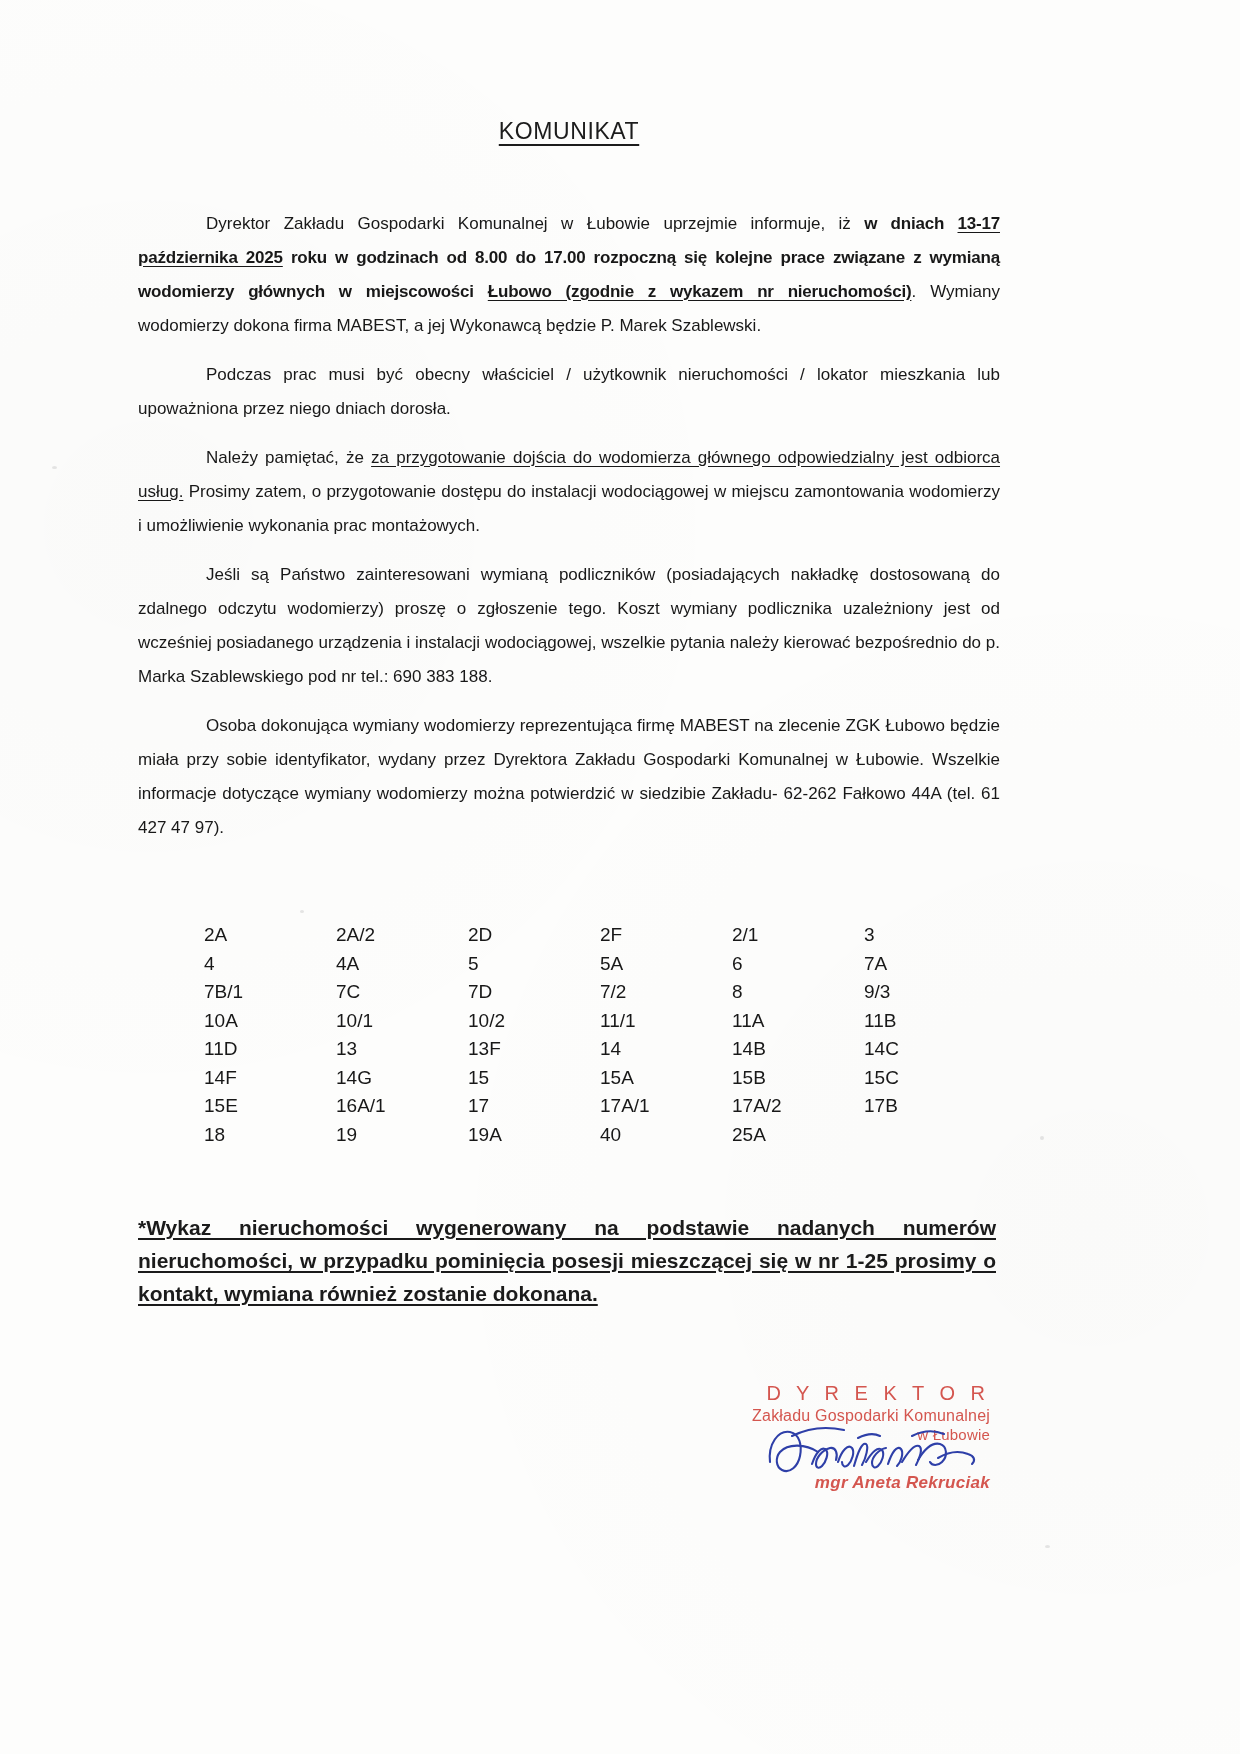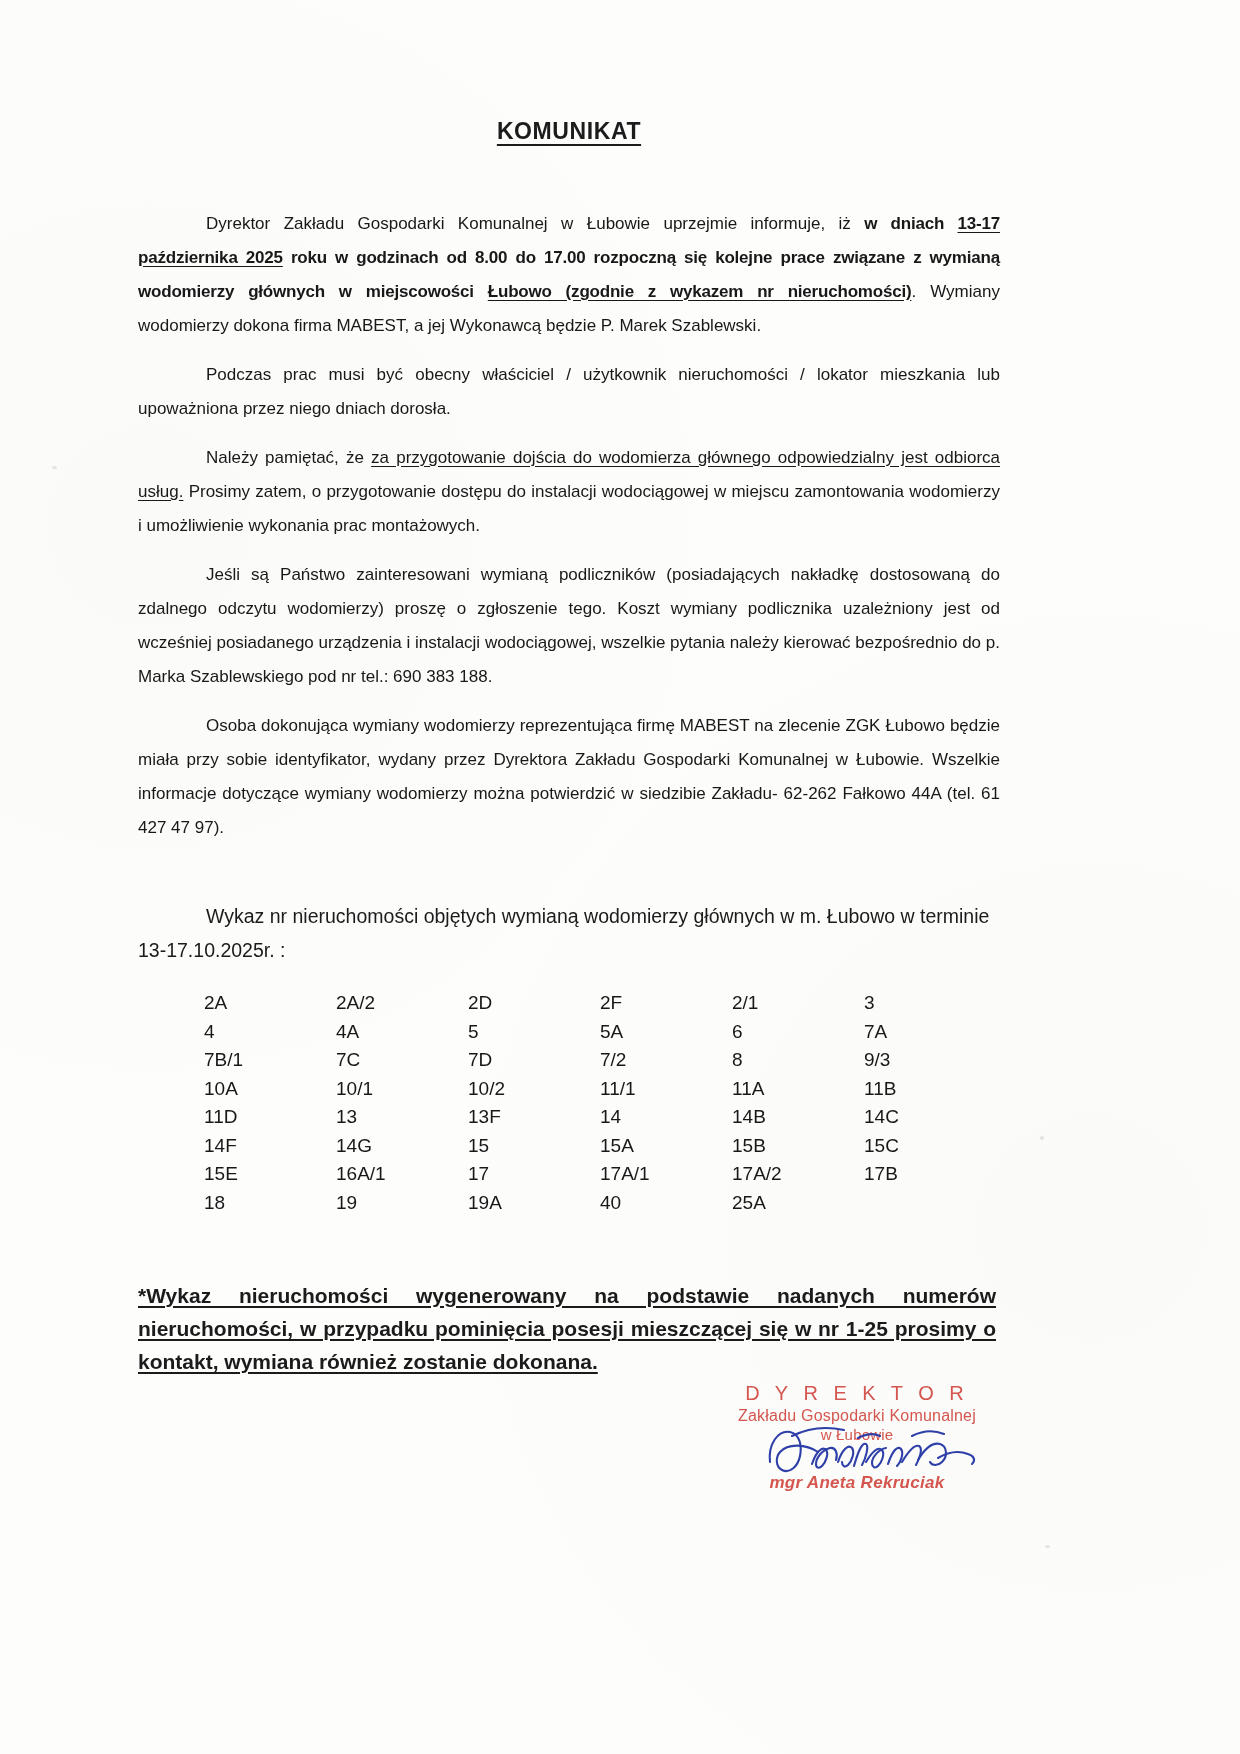--- a/index.html
+++ b/index.html
@@ -35,21 +35,21 @@
   .content {
     position: absolute;
     left: 138px;
     top: 118px;
     width: 862px;
   }
   .doc-title {
     text-align: center;
     font-size: 23px;
     letter-spacing: 0.6px;
-    font-weight: 700;
+    font-weight: 400;
     text-decoration: underline;
     text-underline-offset: 5px;
     margin: 0 0 62px 0;
     color: #1c1c1c;
   }
   p.para {
     margin: 0 0 2px 0;
     font-size: 17px;
     line-height: 34px;
     text-align: justify;
@@ -112,24 +112,24 @@
   
   .sign-block {
     position: absolute;
     left: 700px;
     top: 1382px;
     width: 300px;
     height: 130px;
   }
   .stamp {
     position: absolute;
-    left: 12px;
+    left: 0;
     top: 0;
     width: 290px;
-    text-align: center;
+    text-align: right;
     color: #d4564f;
     font-family: "Liberation Sans", sans-serif;
   }
   .stamp .l1 {
     font-size: 20px;
     letter-spacing: 5px;
     font-weight: 500;
     color: #d4564f;
   }
   .stamp .l2 {
@@ -197,21 +197,20 @@
     <div class="gap-sm"></div>
 
     <p class="para">Jeśli są Państwo zainteresowani wymianą podliczników (posiadających nakładkę dostosowaną do zdalnego odczytu wodomierzy) proszę o zgłoszenie tego. Koszt wymiany podlicznika uzależniony jest od wcześniej posiadanego urządzenia i instalacji wodociągowej, wszelkie pytania należy kierować bezpośrednio do p. Marka Szablewskiego pod nr tel.: 690 383 188.</p>
 
     <div class="gap-sm"></div>
 
     <p class="para">Osoba dokonująca wymiany wodomierzy reprezentująca firmę MABEST na zlecenie ZGK Łubowo będzie miała przy sobie identyfikator, wydany przez Dyrektora Zakładu Gospodarki Komunalnej w Łubowie. Wszelkie informacje dotyczące wymiany wodomierzy można potwierdzić w siedzibie Zakładu- 62-262 Fałkowo 44A (tel. 61 427 47 97).</p>
 
     <div class="gap-lg"></div>
 
-    <p class="list-intro">Wykaz nr nieruchomości objętych wymianą wodomierzy głównych w m. Łubowo w terminie 13-17.10.2025r. :</p>
 
     <table class="numbers">
       <tbody>
         <tr>
           <td>2A</td>
           <td>2A/2</td>
           <td>2D</td>
           <td>2F</td>
           <td>2/1</td>
           <td>3</td>

